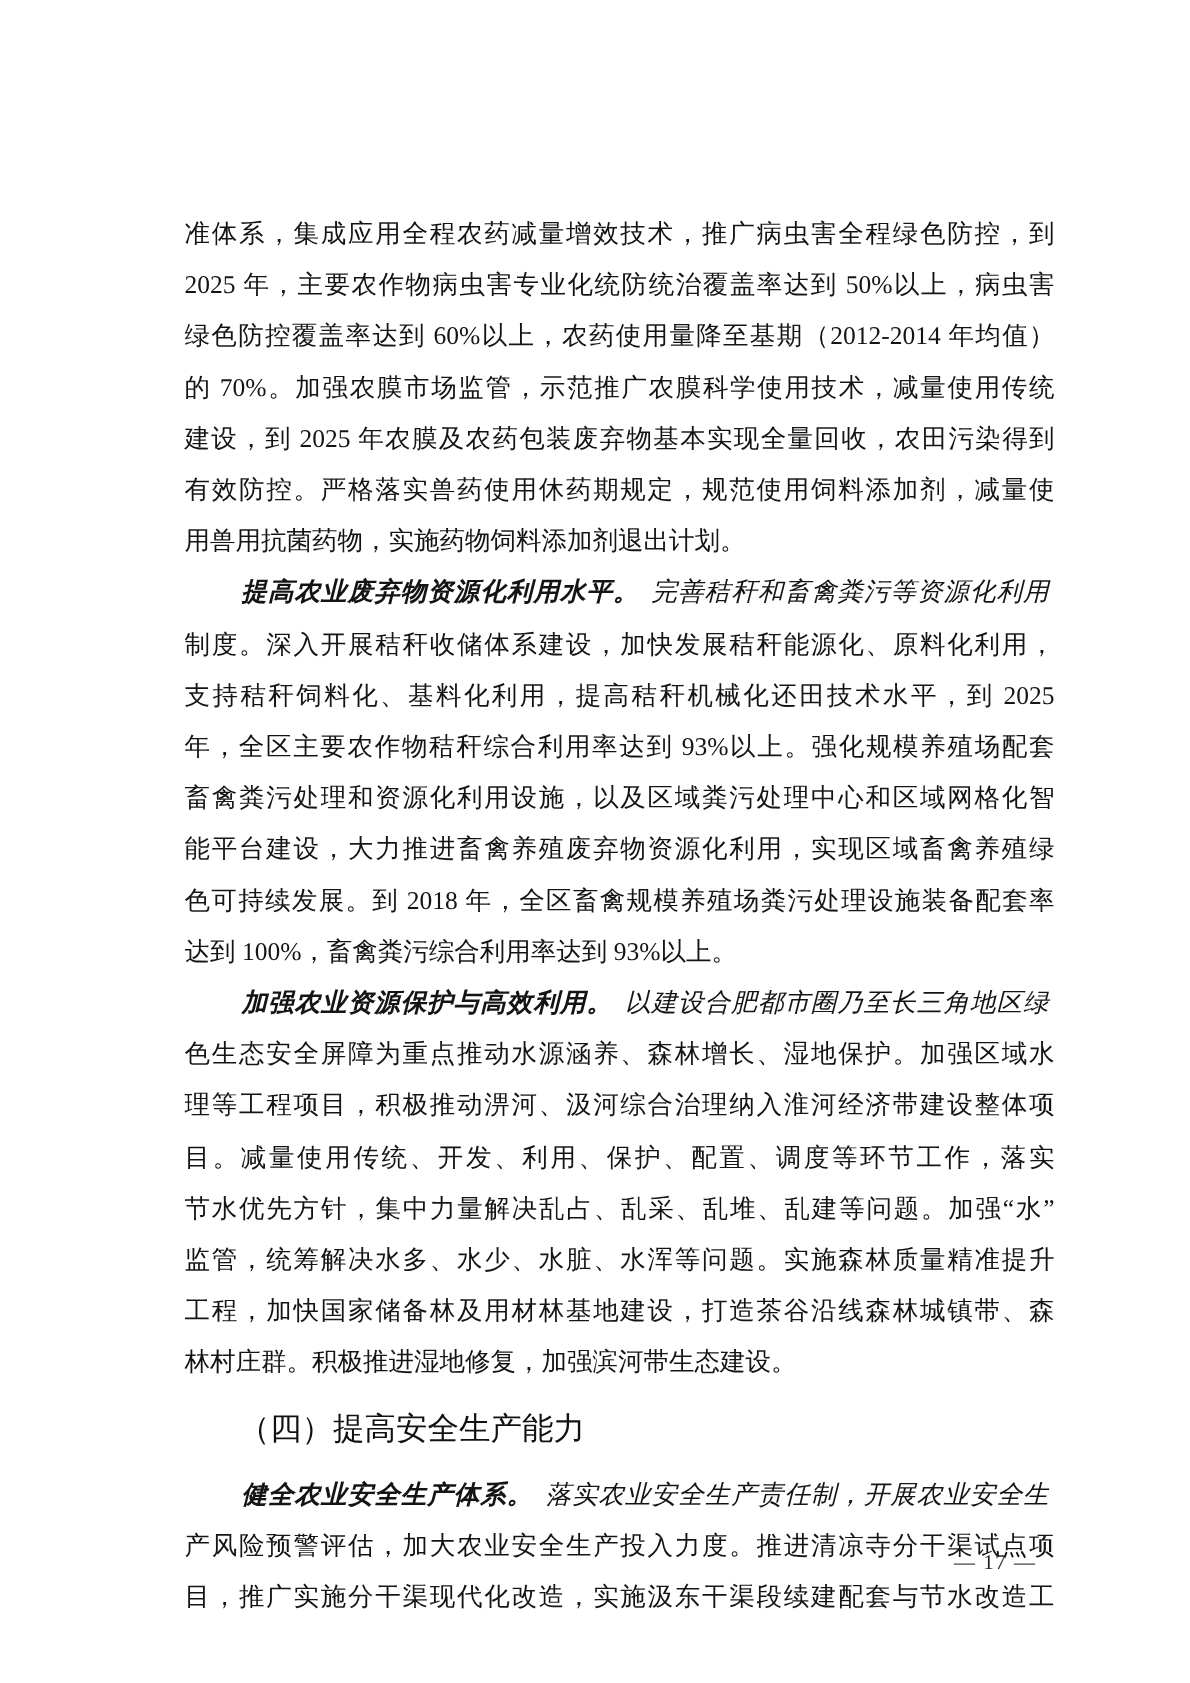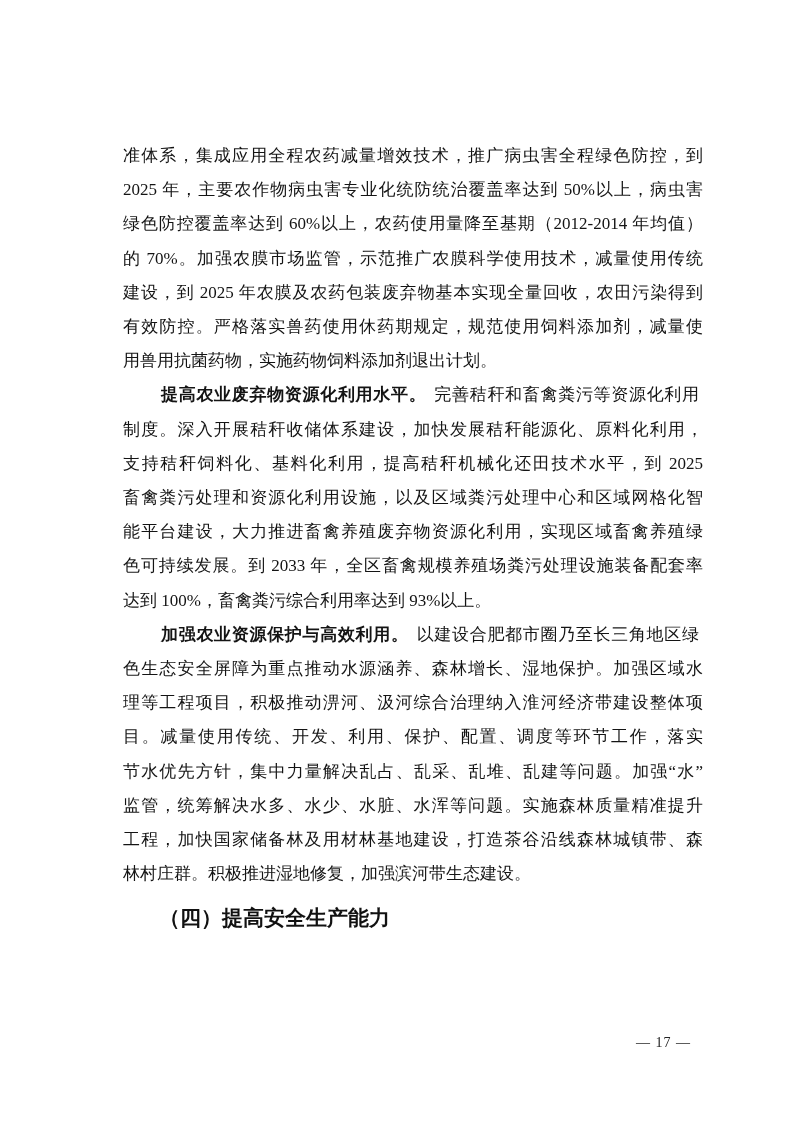--- a/index.html
+++ b/index.html
@@ -24,31 +24,32 @@
   .para { margin: 0; }
   .line {
     text-align: justify;
     text-align-last: justify;
   }
   .line.pend {
     text-align-last: left;
   }
   .line.firstline {
     text-indent: 34px;
+    font-style: italic;
   }
   .lead {
     font-weight: bold;
   }
   .section-heading {
     height: 50px;
     line-height: 42px;
     padding-top: 4px;
     padding-left: 36px;
     font-family: "Liberation Sans", "DejaVu Sans", sans-serif;
-    font-weight: bold;
+    font-weight: normal;
     font-size: 21px;
     color: #111111;
     text-align: left;
     text-align-last: left;
   }
   .page-number {
     position: absolute;
     top: 1014px;
     right: 110px;
     font-size: 14px;
@@ -70,36 +71,42 @@
       <div class="line">的 70%。加强农膜市场监管，示范推广农膜科学使用技术，减量使用传统</div>
       <div class="line">建设，到 2025 年农膜及农药包装废弃物基本实现全量回收，农田污染得到</div>
       <div class="line">有效防控。严格落实兽药使用休药期规定，规范使用饲料添加剂，减量使</div>
       <div class="line pend">用兽用抗菌药物，实施药物饲料添加剂退出计划。</div>
     </div>
 
     <div class="para">
       <div class="line firstline"><span class="lead">提高农业废弃物资源化利用水平。</span><span>完善秸秆和畜禽粪污等资源化利用</span></div>
       <div class="line">制度。深入开展秸秆收储体系建设，加快发展秸秆能源化、原料化利用，</div>
       <div class="line">支持秸秆饲料化、基料化利用，提高秸秆机械化还田技术水平，到 2025</div>
+      <div class="line">年，全区主要农作物秸秆综合利用率达到 93%以上。强化规模养殖场配套</div>
       <div class="line">畜禽粪污处理和资源化利用设施，以及区域粪污处理中心和区域网格化智</div>
       <div class="line">能平台建设，大力推进畜禽养殖废弃物资源化利用，实现区域畜禽养殖绿</div>
-      <div class="line">色可持续发展。到 2033 年，全区畜禽规模养殖场粪污处理设施装备配套率</div>
+      <div class="line">色可持续发展。到 2018 年，全区畜禽规模养殖场粪污处理设施装备配套率</div>
       <div class="line pend">达到 100%，畜禽粪污综合利用率达到 93%以上。</div>
     </div>
 
     <div class="para">
       <div class="line firstline"><span class="lead">加强农业资源保护与高效利用。</span><span>以建设合肥都市圈乃至长三角地区绿</span></div>
       <div class="line">色生态安全屏障为重点推动水源涵养、森林增长、湿地保护。加强区域水</div>
       <div class="line">理等工程项目，积极推动淠河、汲河综合治理纳入淮河经济带建设整体项</div>
       <div class="line">目。减量使用传统、开发、利用、保护、配置、调度等环节工作，落实</div>
       <div class="line">节水优先方针，集中力量解决乱占、乱采、乱堆、乱建等问题。加强“水”</div>
       <div class="line">监管，统筹解决水多、水少、水脏、水浑等问题。实施森林质量精准提升</div>
       <div class="line">工程，加快国家储备林及用材林基地建设，打造茶谷沿线森林城镇带、森</div>
       <div class="line pend">林村庄群。积极推进湿地修复，加强滨河带生态建设。</div>
     </div>
 
     <div class="section-heading">（四）提高安全生产能力</div>
 
+    <div class="para">
+      <div class="line firstline"><span class="lead">健全农业安全生产体系。</span><span>落实农业安全生产责任制，开展农业安全生</span></div>
+      <div class="line">产风险预警评估，加大农业安全生产投入力度。推进清凉寺分干渠试点项</div>
+      <div class="line">目，推广实施分干渠现代化改造，实施汲东干渠段续建配套与节水改造工</div>
+    </div>
 
   </div>
 
   <div class="page-number">— 17 —</div>
 </div>
 
 </body></html>

